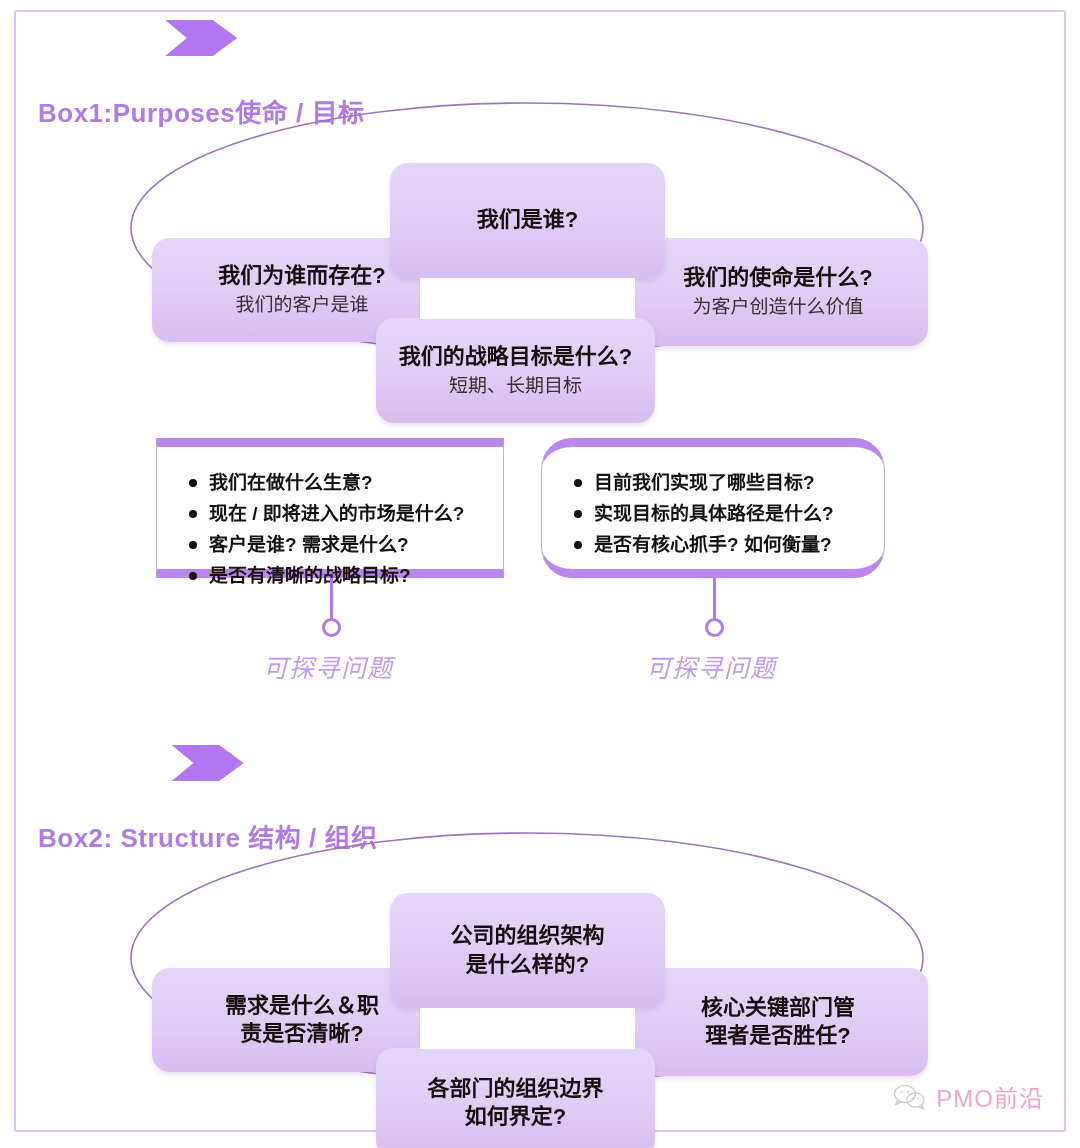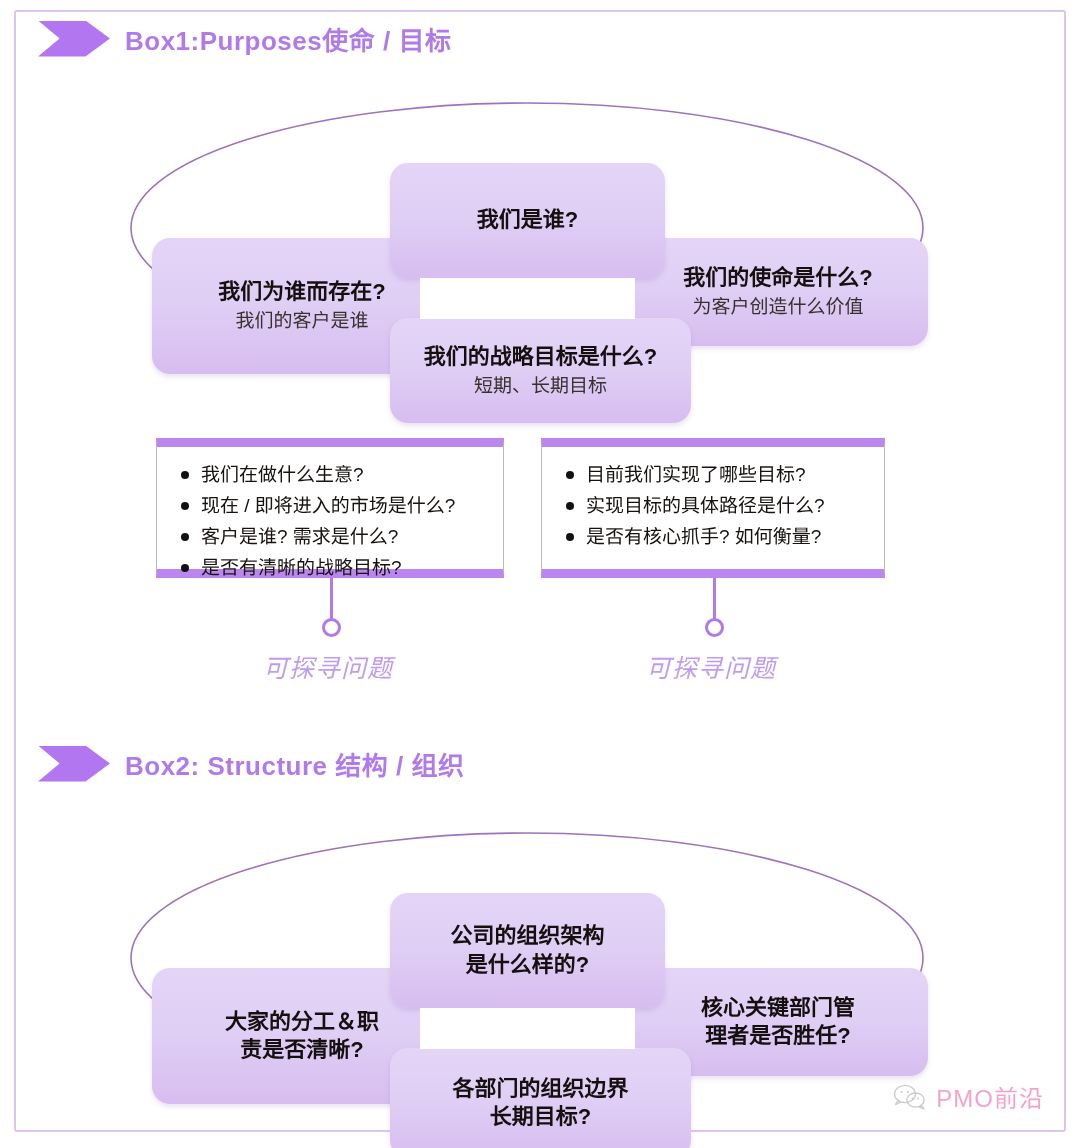--- a/index.html
+++ b/index.html
@@ -29,21 +29,22 @@
     border-radius: 3px;
     box-sizing: border-box;
     pointer-events: none;
   }
 
   
   .section-header {
     position: absolute;
     display: flex;
     align-items: center;
-    gap: 15px;
+    gap: 36px;
+    flex-direction: column;
   }
   .chevron {
     width: 72px;
     height: 36px;
     background: #b277f0;
     flex: 0 0 auto;
     clip-path: polygon(0% 0%, 66% 0%, 100% 50%, 66% 100%, 0% 100%, 30% 50%);
   }
   .section-title {
     font-size: 26px;
@@ -89,24 +90,24 @@
   }
   .node .sub {
     font-size: 19px;
     font-weight: normal;
     color: #39312f;
     line-height: 1.3;
     margin-top: 3px;
     white-space: pre-line;
   }
 
-  .node-left   { left: 152px; top: 160px;  width: 300px; height: 136px; z-index: 2; }
+  .node-left   { left: 152px; top: 160px;  width: 300px; height: 104px; z-index: 2; }
   .node-right  { left: 628px; top: 160px;  width: 300px; height: 108px; z-index: 2; }
   .node-top    { left: 390px; top: 85px;   width: 275px; height: 115px; z-index: 3; }
-  .node-bottom { left: 390px; top: 240px;  width: 301px; height: 105px; z-index: 3; }
+  .node-bottom { left: 376px; top: 240px;  width: 279px; height: 105px; z-index: 3; }
 
   
   .center-gap {
     position: absolute;
     left: 420px;
     top: 200px;
     width: 215px;
     height: 41px;
     background: #ffffff;
     z-index: 4;
@@ -117,23 +118,24 @@
     position: absolute;
     box-sizing: border-box;
     background: #ffffff;
     border-left: 1px solid #b9b9b9;
     border-right: 1px solid #b9b9b9;
     border-top: 9px solid #bb87ee;
     border-bottom: 9px solid #bb87ee;
     padding: 12px 14px 10px 22px;
   }
   .bullet-panel ul {
-    margin: 0;
+    margin: 8px;
     padding: 0;
     list-style: none;
+    font-weight: bold;
   }
   .bullet-panel li {
     font-size: 19px;
     color: #17120f;
     line-height: 1.0;
     padding: 6px 0 6px 22px;
     position: relative;
     white-space: nowrap;
   }
   .bullet-panel li::before {
@@ -247,21 +249,21 @@
     </ul>
   </div>
 
   <div class="connector" style="left:311px; top:578px;">
     <div class="stem"></div>
     <div class="dot"></div>
   </div>
 
   <div class="caption" style="left:263px; top:648px;">可探寻问题</div>
 
-  <div class="bullet-panel" style="left:541px; top:438px; width:344px; height:140px;">
+  <div class="bullet-panel" style="left:541px; top:438px; width:344px; height:140px;border-radius:31px;">
     <ul>
       <li>目前我们实现了哪些目标?</li>
       <li>实现目标的具体路径是什么?</li>
       <li>是否有核心抓手? 如何衡量?</li>
     </ul>
   </div>
 
   <div class="connector" style="left:694px; top:578px;">
     <div class="stem"></div>
     <div class="dot"></div>
@@ -273,39 +275,39 @@
     <div class="chevron"></div>
     <div class="section-title">Box2: Structure 结构 / 组织</div>
   </div>
 
   <div class="cluster" style="top:808px;">
     <svg class="ellipse-svg" viewBox="0 0 1080 300" preserveAspectRatio="none">
       <ellipse cx="527" cy="150" rx="396" ry="125" fill="none" stroke="#9b74bd" stroke-width="1.6"></ellipse>
     </svg>
 
     <div class="node node-left">
-      <div class="q">大家的分工＆职
+      <div class="q">需求是什么＆职
 责是否清晰?</div>
     </div>
 
     <div class="node node-right">
       <div class="q">核心关键部门管
 理者是否胜任?</div>
     </div>
 
     <div class="node node-top">
       <div class="q">公司的组织架构
 是什么样的?</div>
     </div>
 
     <div class="center-gap"></div>
 
     <div class="node node-bottom" style="height:110px;">
       <div class="q">各部门的组织边界
-长期目标?</div>
+如何界定?</div>
     </div>
   </div>
 
   <div class="watermark">
     <svg width="34" height="28" viewBox="0 0 34 28">
       <ellipse cx="12" cy="11" rx="10.5" ry="8.6" fill="none" stroke="#9b9b9b" stroke-width="1.4"></ellipse>
       <path d="M5 17 L2.5 21.5 L7.5 19.2 Z" fill="none" stroke="#9b9b9b" stroke-width="1.4" stroke-linejoin="round"></path>
       <circle cx="8.5" cy="9" r="1.1" fill="#9b9b9b"></circle>
       <circle cx="15" cy="9" r="1.1" fill="#9b9b9b"></circle>
       <ellipse cx="22.5" cy="17" rx="8.6" ry="7" fill="none" stroke="#9b9b9b" stroke-width="1.4"></ellipse>

